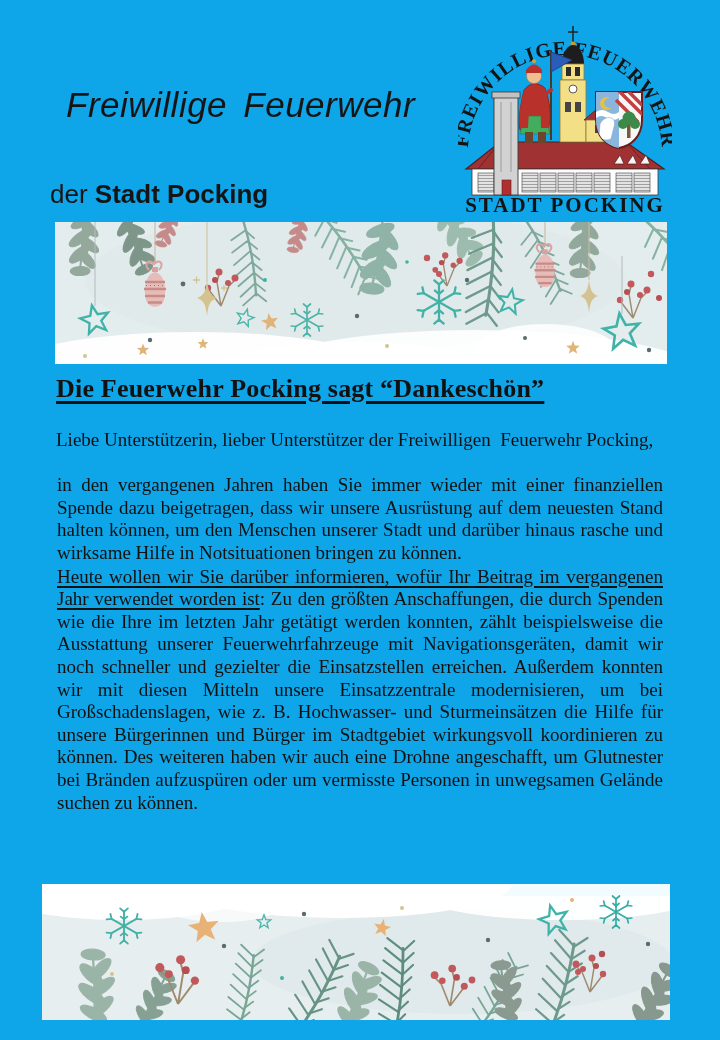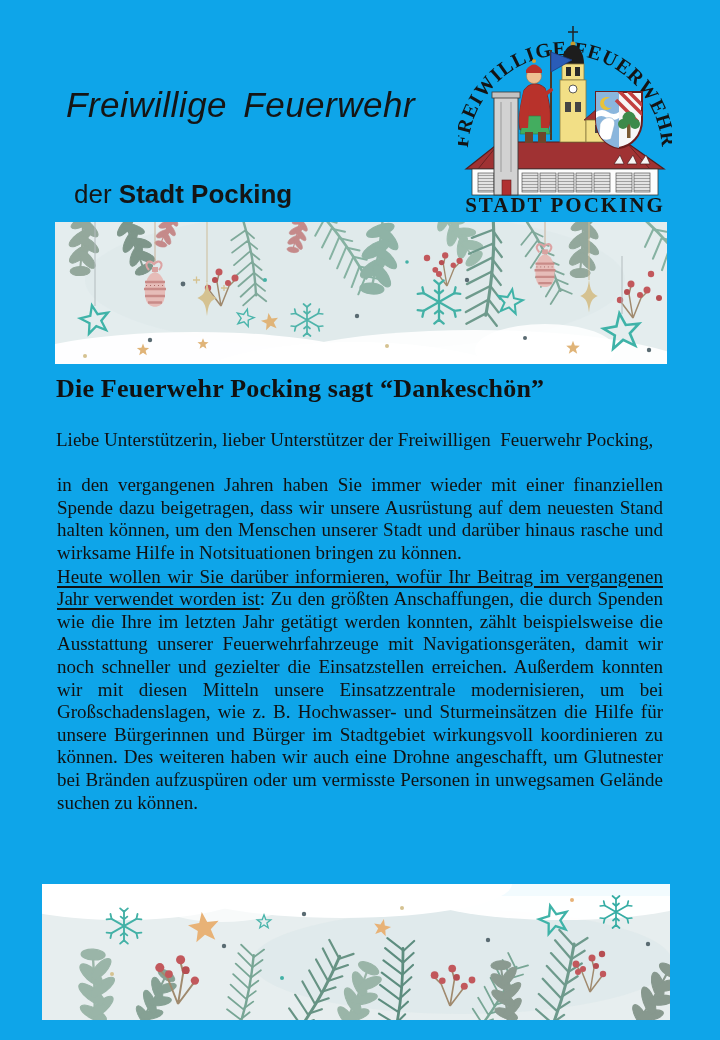--- a/index.html
+++ b/index.html
@@ -13,37 +13,38 @@
   }
   
   .title{
     position:absolute;left:66px;top:86px;margin:0;
     font-family:"Liberation Sans", sans-serif;
     font-style:italic;font-weight:400;
     font-size:35px;line-height:1.1;color:#151515;
     letter-spacing:.5px;word-spacing:6px;
   }
   .subtitle{
-    position:absolute;left:74px;top:180px;margin:0;
+    position:absolute;left:50px;top:180px;margin:0;
     font-family:"Liberation Sans", sans-serif;
     font-size:26px;line-height:1.1;color:#151515;text-align:right;
   }
   .subtitle strong{font-weight:700;}
   .logo{position:absolute;left:458px;top:12px;}
   
   .banner-top{position:absolute;left:55px;top:222px;}
   .banner-bottom{position:absolute;left:42px;top:884px;}
   
   .content{
     position:absolute;left:56px;top:372px;width:608px;
     font-size:19px;line-height:22.6px;text-align:justify;
   }
   .heading{
     margin:0 0 24px 0;
     font-size:26px;line-height:33px;font-weight:700;
+    text-decoration:underline;
     text-decoration-thickness:2.5px;
     text-underline-offset:4px;
     letter-spacing:.2px;
     text-align:left;
   }
   .salutation{
     margin:0 0 22.6px 0;
     white-space:pre-wrap;
     text-align:left;
   }

